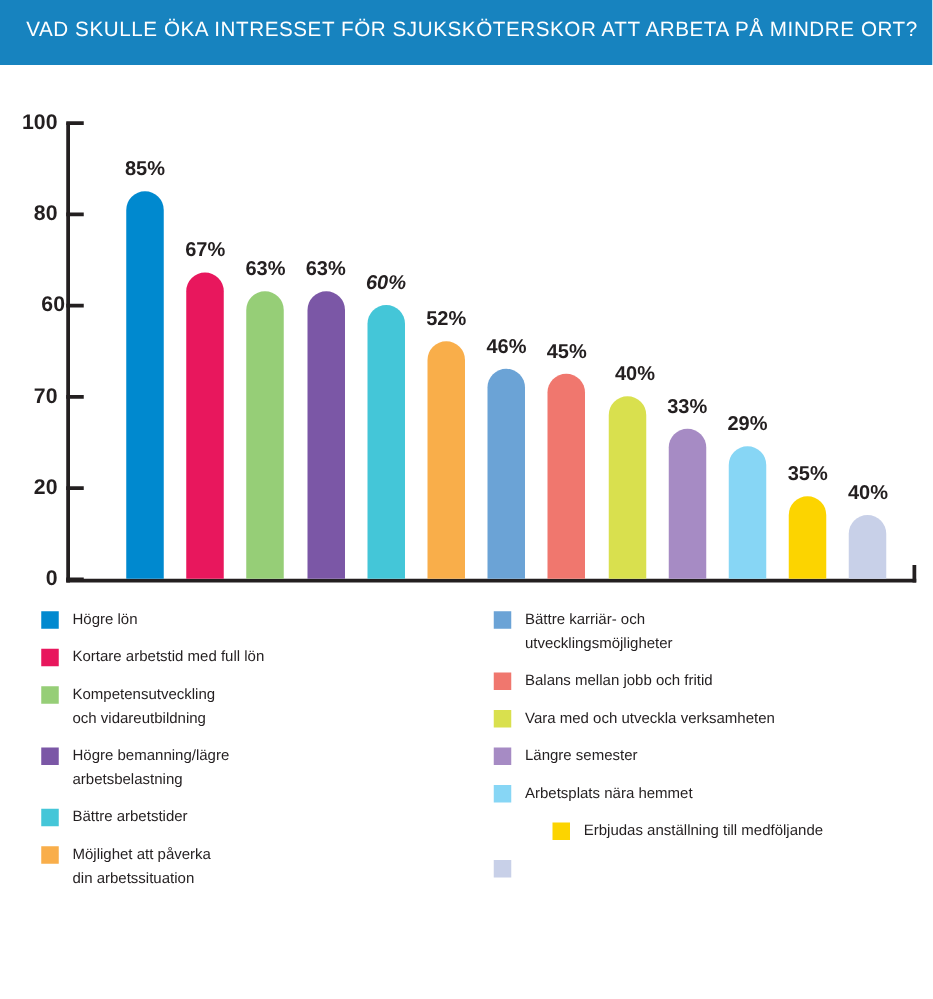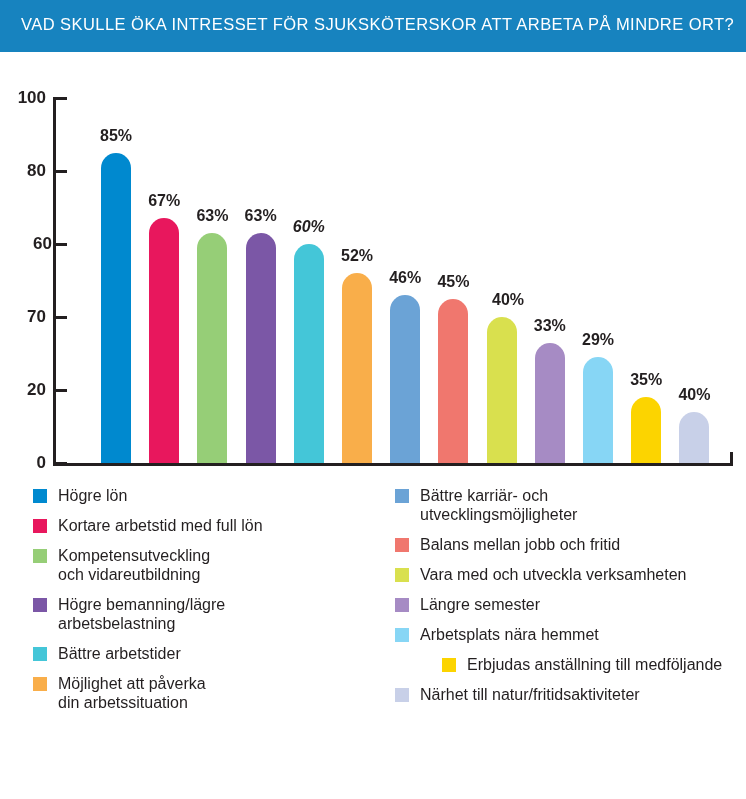--- a/index.html
+++ b/index.html
@@ -132,21 +132,21 @@
     position: absolute;
     left: 0;
     top: 3px;
     width: 14px;
     height: 14px;
   }
   .legend-label {
     position: absolute;
     left: 25px;
     top: 0;
-    font-size: 16px;
+    font-size: 12px;
     line-height: 19px;
     color: #231f20;
     white-space: pre-line;
     font-family: "Liberation Sans", sans-serif;
   }
 
   #credit {
     position: absolute;
     right: 14px;
     top: 774px;
@@ -263,18 +263,17 @@
       <div class="legend-item" style="top: 153px; left: 0px; width: 100%; height: 23px;">
         <span class="legend-swatch" style="background: rgb(135, 214, 245);"></span>
         <span class="legend-label">Arbetsplats nära hemmet</span>
       </div>
       <div class="legend-item" style="top: 183px; left: 16px; width: 100%; height: 23px; margin-left: 31px;">
         <span class="legend-swatch" style="background: rgb(252, 212, 0);"></span>
         <span class="legend-label">Erbjudas anställning till medföljande</span>
       </div>
       <div class="legend-item" style="top: 213px; left: 0px; width: 100%; height: 23px;">
         <span class="legend-swatch" style="background: rgb(200, 208, 232);"></span>
-        <span class="legend-label">Närhet till natur/fritidsaktiviteter</span>
       </div>
     </div>
 </div>
 
 <div id="credit">Grafik: Stellan Stål</div>
 
 </body></html>

